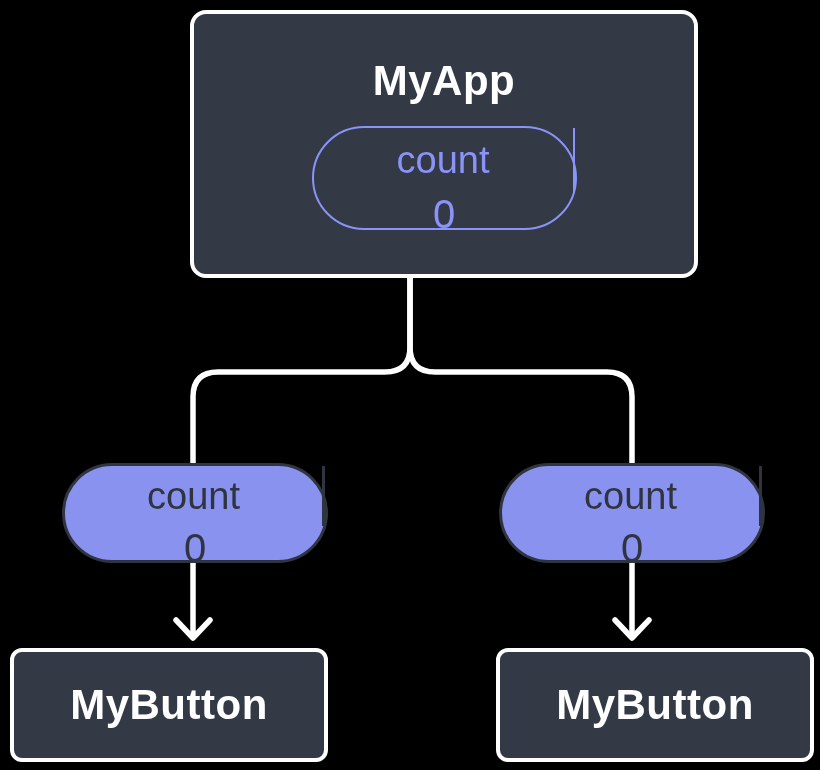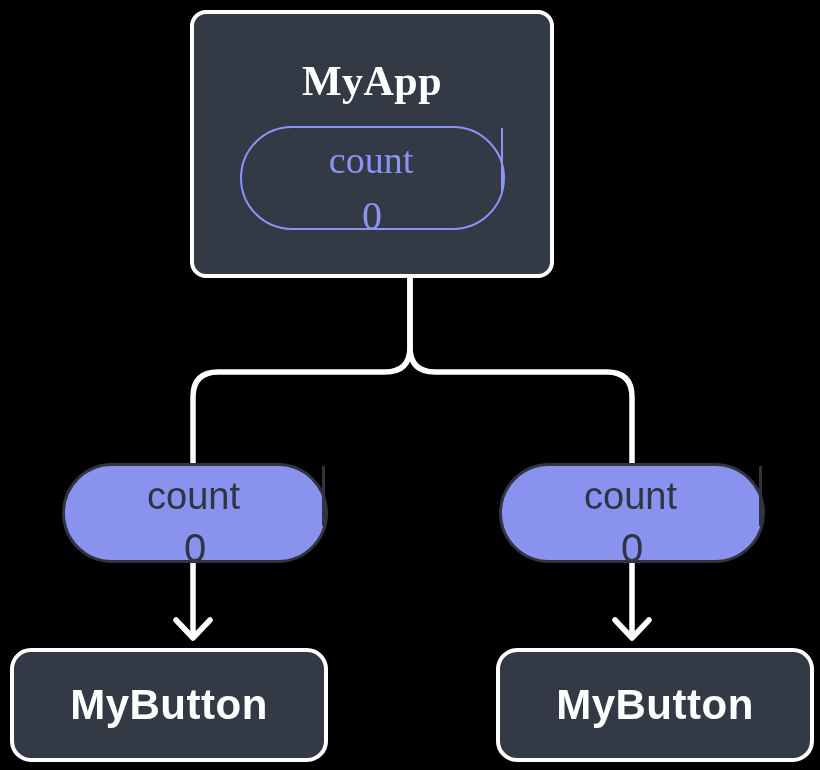--- a/index.html
+++ b/index.html
@@ -37,26 +37,26 @@
   }
   .box{
     position:absolute;
     box-sizing:border-box;
     background:var(--box-fill);
     border:4px solid var(--box-border);
     display:flex;align-items:center;justify-content:center;
     z-index:1;
   }
   .box-root{
-    left:190px;top:10px;width:364px;height:268px;
+    left:190px;top:10px;width:508px;height:268px;
     border-radius:16px;
-    flex-direction:column;gap:22px;font-family:Liberation Serif, serif;
+    flex-direction:column;gap:22px;
   }
   .box-child{
-    width:318px;height:114px;border-radius:21px;
+    width:318px;height:114px;border-radius:12px;
   }
   .box-child-left{left:10px;top:648px;}
   .box-child-right{left:496px;top:648px;}
   .box-title{
     color:var(--box-title-text);
     font-size:42px;font-weight:700;
     letter-spacing:0.5px;
     line-height:1.1;
     white-space:nowrap;
   }

